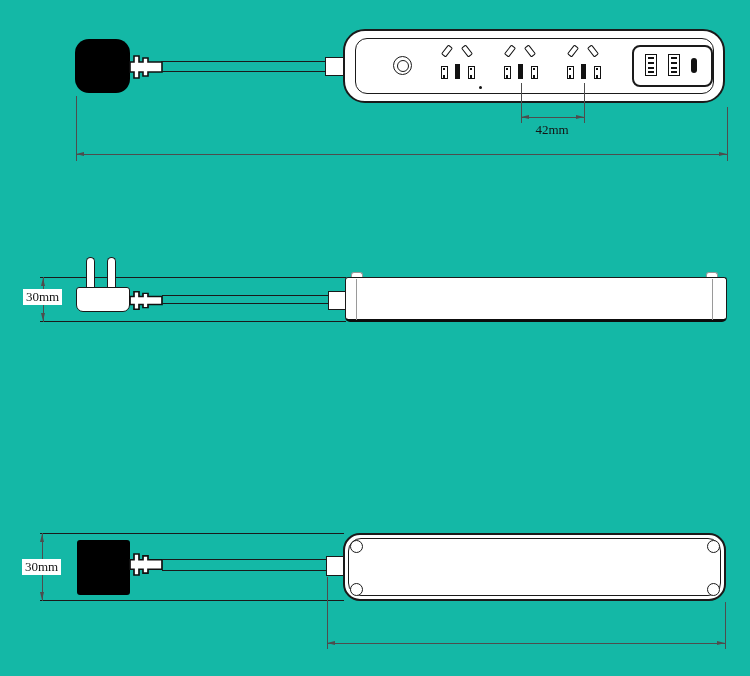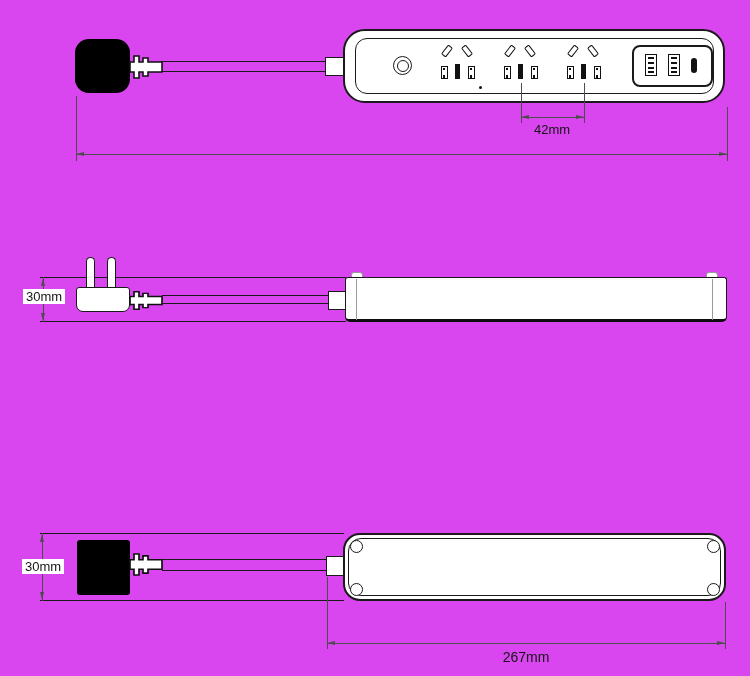--- a/index.html
+++ b/index.html
@@ -1,18 +1,18 @@
 <!DOCTYPE html>
 <html><head>
 <meta charset="utf-8">
 <title>Power strip dimension drawing</title>
 <style>
   html,body{margin:0;padding:0;background:#ffffff;}
-  #canvas{position:relative;width:750px;height:676px;background:#d946ef;overflow:hidden;
-          font-family:Liberation Sans, sans-serif;color:#141414;}
+  #canvas{position:relative;width:750px;height:676px;background:#14b8a6;overflow:hidden;
+          font-family:Liberation Serif, serif;color:#141414;}
   .grp{position:absolute;left:0;top:0;width:750px;height:676px;}
   .abs{position:absolute;}
   .ln{position:absolute;background:#1a1a1a;}
   .dln{position:absolute;background:#4d4d4d;}
   .lbl{position:absolute;font-size:13px;color:#141414;white-space:nowrap;}
   .lbl-c{text-align:center;}
   .wbg{background:#fff;padding:0 3px;}
   
   .arr{position:absolute;width:0;height:0;}
   .arr-l{border-top:2.5px solid transparent;border-bottom:2.5px solid transparent;border-right:8px solid #4d4d4d;}
@@ -148,16 +148,15 @@
     <div class="dln" style="left:42px;top:533px;width:1px;height:68px;"></div>
     <div class="arr arr-u" style="left:40px;top:534px;"></div>
     <div class="arr arr-d" style="left:40px;top:592px;"></div>
     <div class="lbl wbg" style="left:22px;top:559px;">30mm</div>
 
     <div class="dln" style="left:327px;top:577px;width:1px;height:72px;"></div>
     <div class="dln" style="left:725px;top:602px;width:1px;height:47px;"></div>
     <div class="dln" style="left:327px;top:643px;width:398px;height:1px;"></div>
     <div class="arr arr-l" style="left:327px;top:641px;"></div>
     <div class="arr arr-r" style="left:717px;top:641px;"></div>
-    <div class="lbl lbl-c" style="left:327px;top:649px;width:398px;font-size:14px;">267mm</div>
   </div>
 
 </div>
 
 </body></html>

